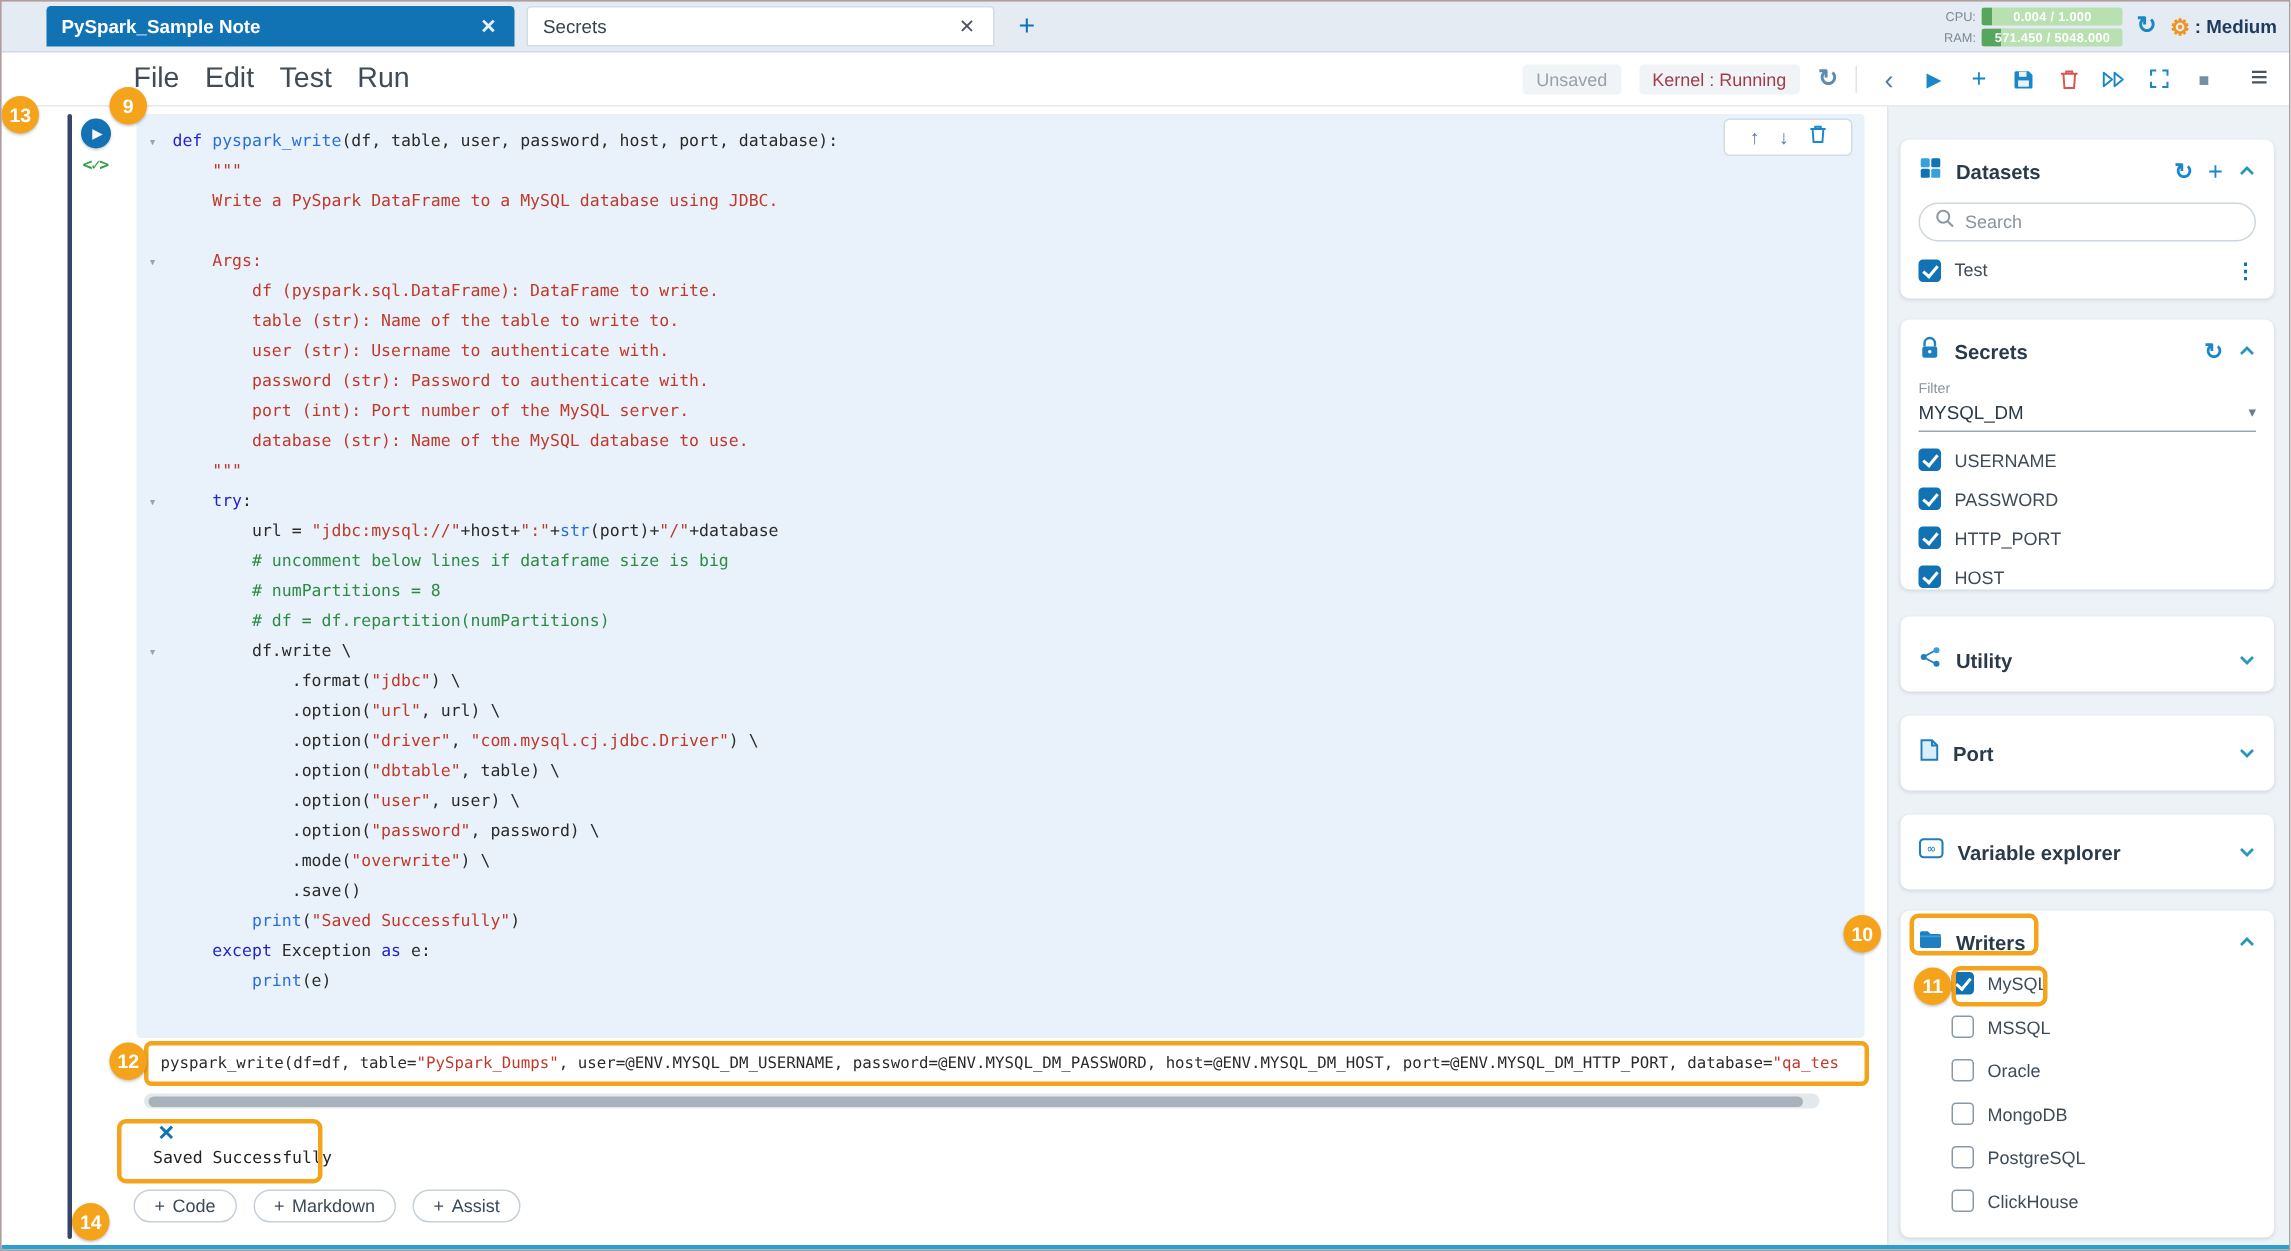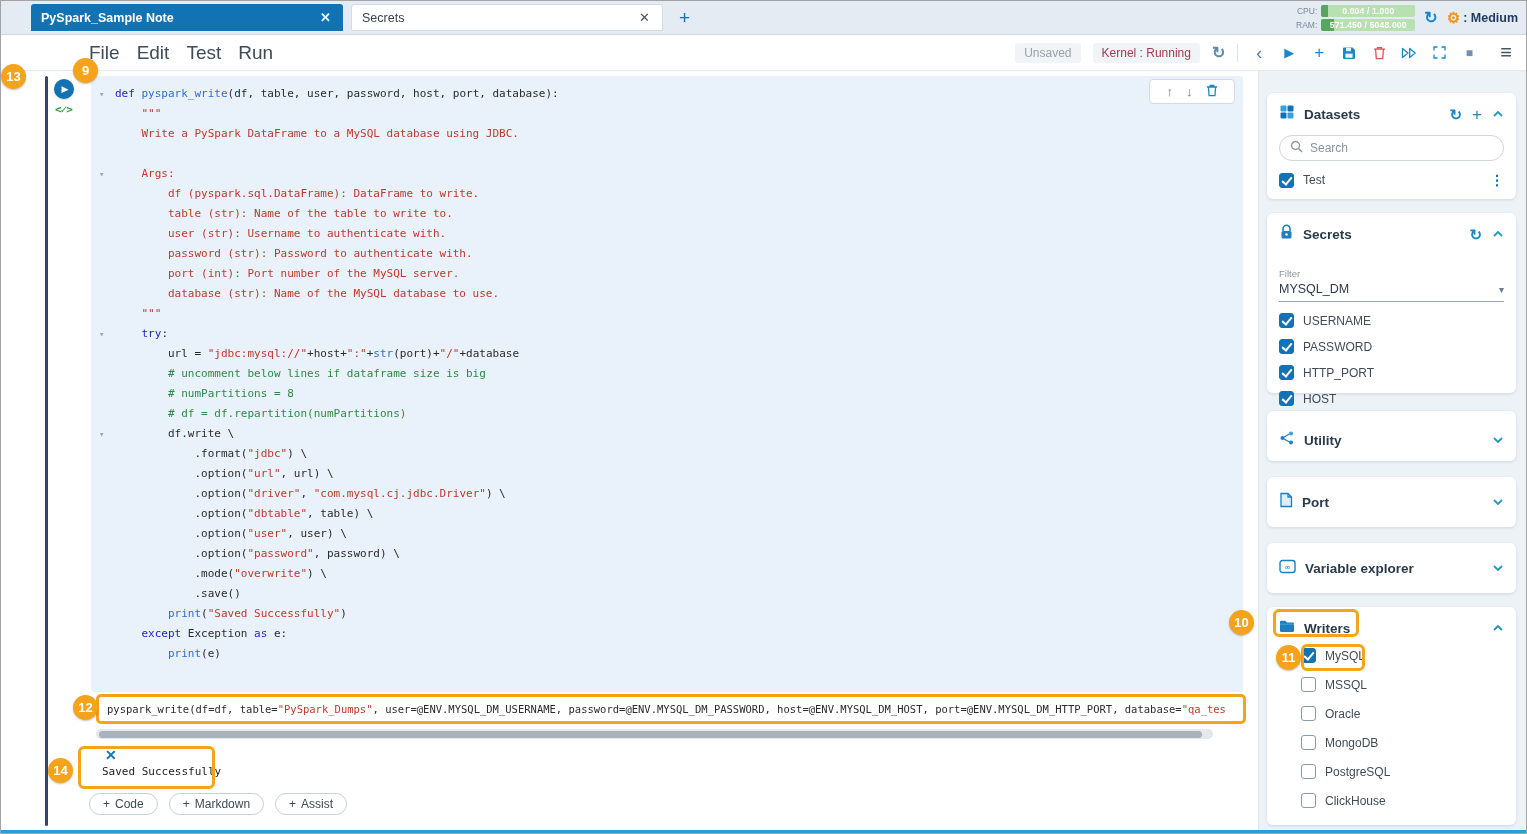--- a/index.html
+++ b/index.html
@@ -84,21 +84,21 @@
 .chev{cursor:pointer;display:inline-flex}
 .searchbox{margin-top:8px;height:26px;border:1px solid #cdd6de;border-radius:13px;display:flex;align-items:center;gap:7px;padding:0 10px;background:#fff}
 .searchbox input{border:none;outline:none;font-size:12px;color:#333;width:170px;font-family:"Liberation Sans",sans-serif;background:transparent}
 .searchbox input::placeholder{color:#8a949e}
 .srow{display:flex;align-items:center;margin-top:11px}
 .rowlabel{font-size:12px;color:#3f4b57;margin-left:9px;flex:1}
 .kebab{color:#1173b4;font-size:14px;font-weight:bold;cursor:pointer}
 .cb{width:15px;height:15px;border:1.6px solid #8a99a8;border-radius:3px;background:#fff;position:relative;flex:none;cursor:pointer}
 .cb.checked{background:#1173b4;border-color:#1173b4}
 .cb.checked::after{content:"";position:absolute;left:4px;top:1px;width:4px;height:8px;border:solid #fff;border-width:0 2px 2px 0;transform:rotate(40deg)}
-.filterblk{margin-top:21px;border-bottom:1px solid #9aa7b3;padding-bottom:5px}
+.filterblk{margin-top:7px;border-bottom:1px solid #9aa7b3;padding-bottom:5px}
 .flabel{font-size:9.5px;color:#8a949e}
 .fvalrow{display:flex;align-items:center;margin-top:3px;cursor:pointer}
 .fval{font-size:12.5px;color:#2b3a49;flex:1}
 .fcaret{color:#6b7c8d;font-size:10px}
 .m-datasets{margin-top:22px;height:106px}
 .m-secrets{margin-top:14px;height:180px}
 .m-small{margin-top:18px;height:50px;padding-top:16px}
 .m-small2{margin-top:16px;height:50px;padding-top:12px}
 .m-writers{margin-top:14px;height:218px}
 .writrow{display:flex;align-items:center;height:29px;padding-left:22px}
@@ -443,20 +443,20 @@
           <span class="rowlabel">ClickHouse</span>
         </div>
       </div>
 
     </div>
   </div>
 
   <div class="acircle" style="left:72px;top:57px">9</div>
   <div class="acircle" style="left:0;top:63px">13</div>
   <div class="acircle" style="left:72px;top:694px">12</div>
-  <div class="acircle" style="left:47px;top:757px">14</div>
+  <div class="acircle" style="left:47px;top:801px">14</div>
   <div class="acircle" style="left:1228px;top:609px">10</div>
   <div class="acircle" style="left:1275px;top:644px">11</div>
   <div class="abox" style="left:1272px;top:608px;width:86px;height:28px"></div>
   <div class="abox" style="left:1300px;top:643px;width:64px;height:27px"></div>
   <div class="abox" style="left:77px;top:745px;width:137px;height:43px"></div>
 
 </div>
 
 </body></html>

